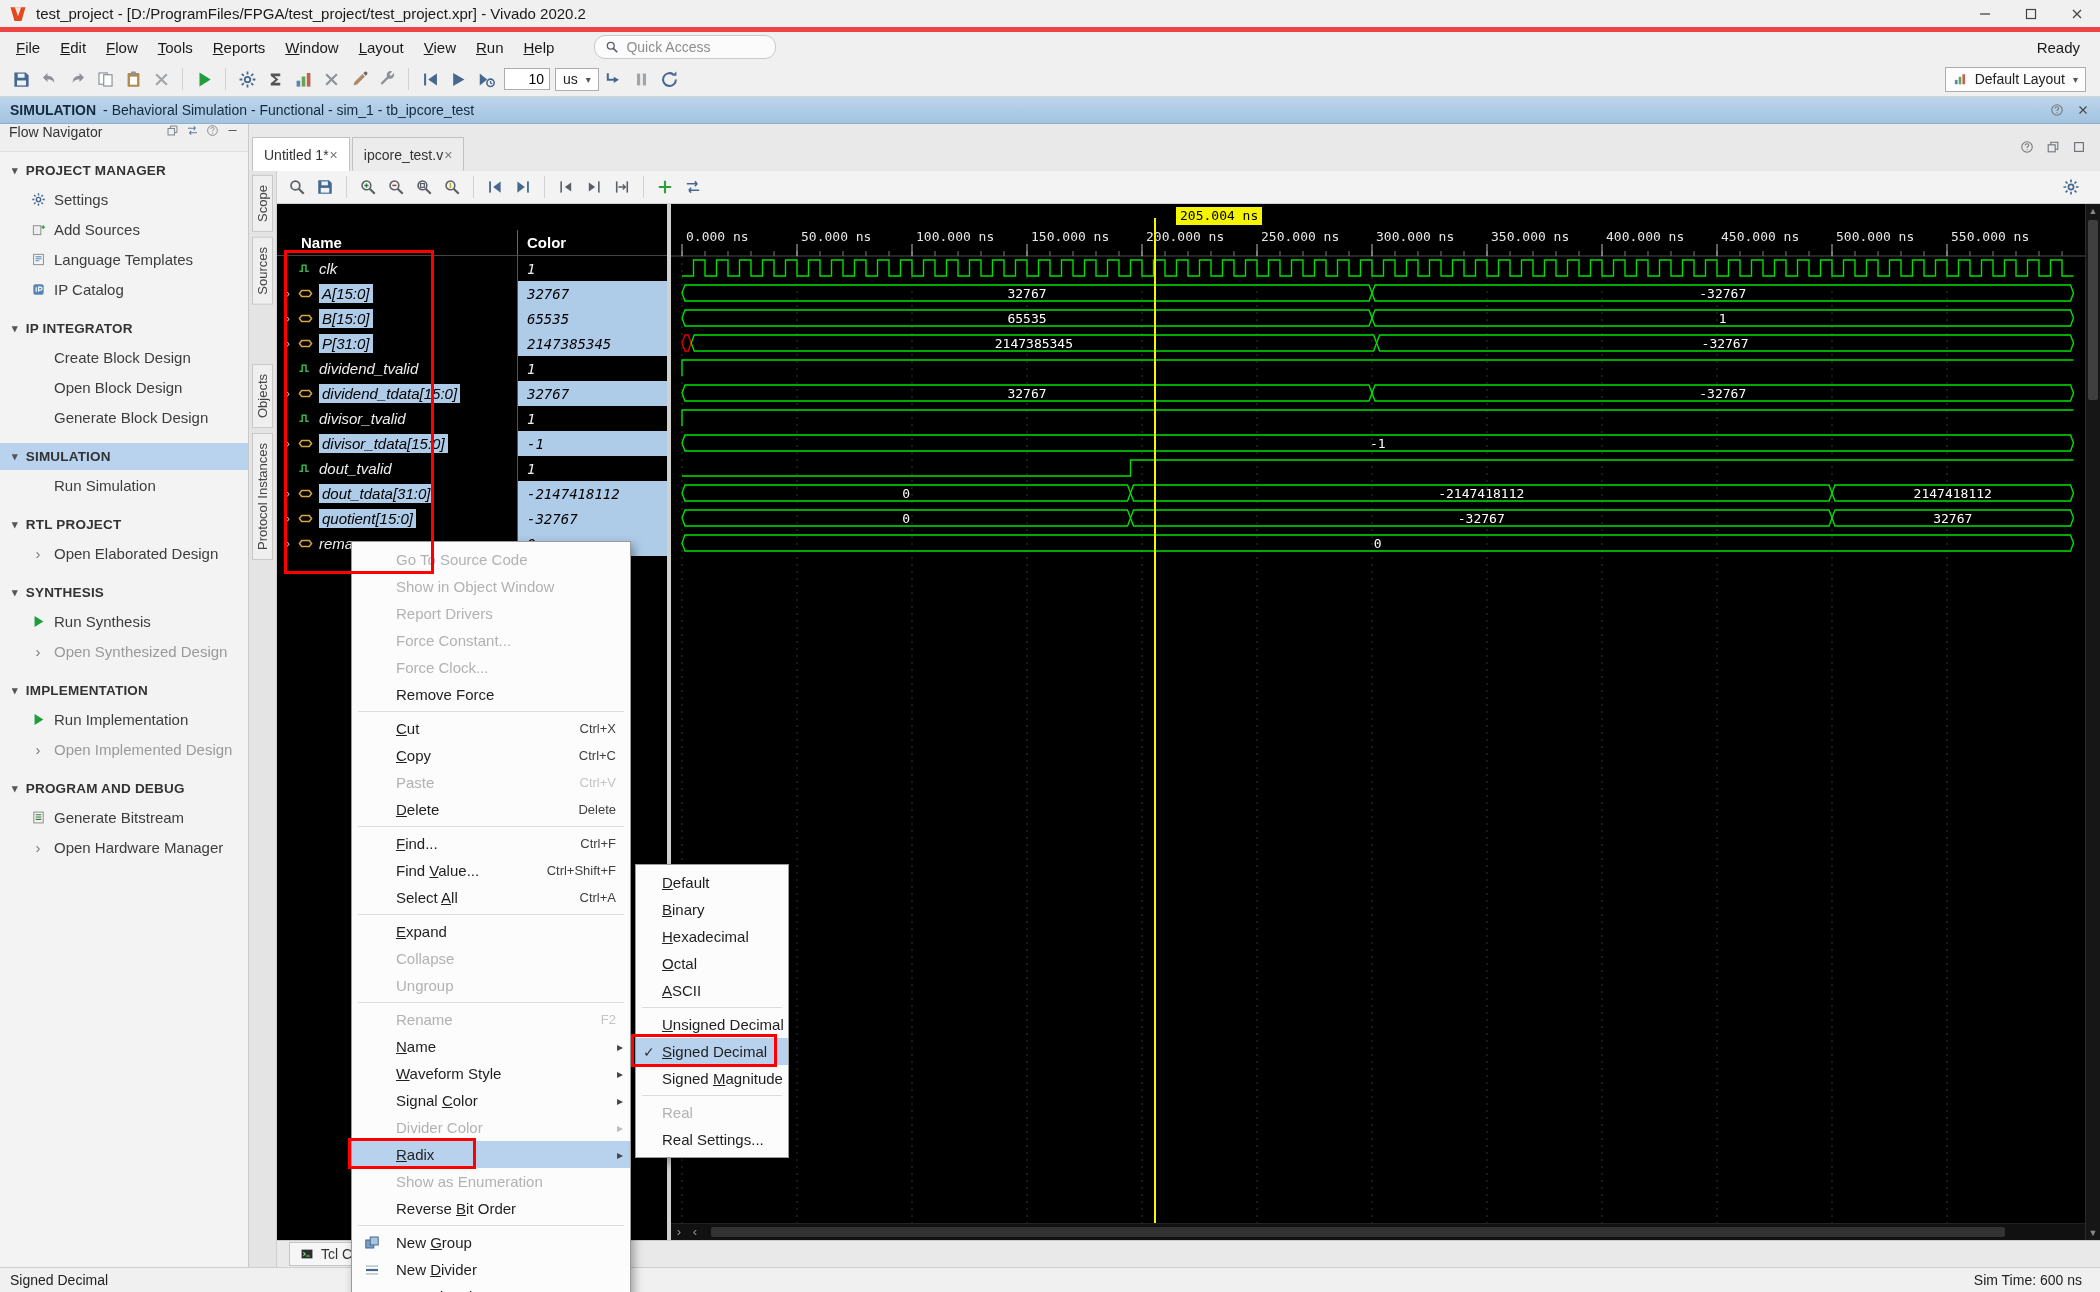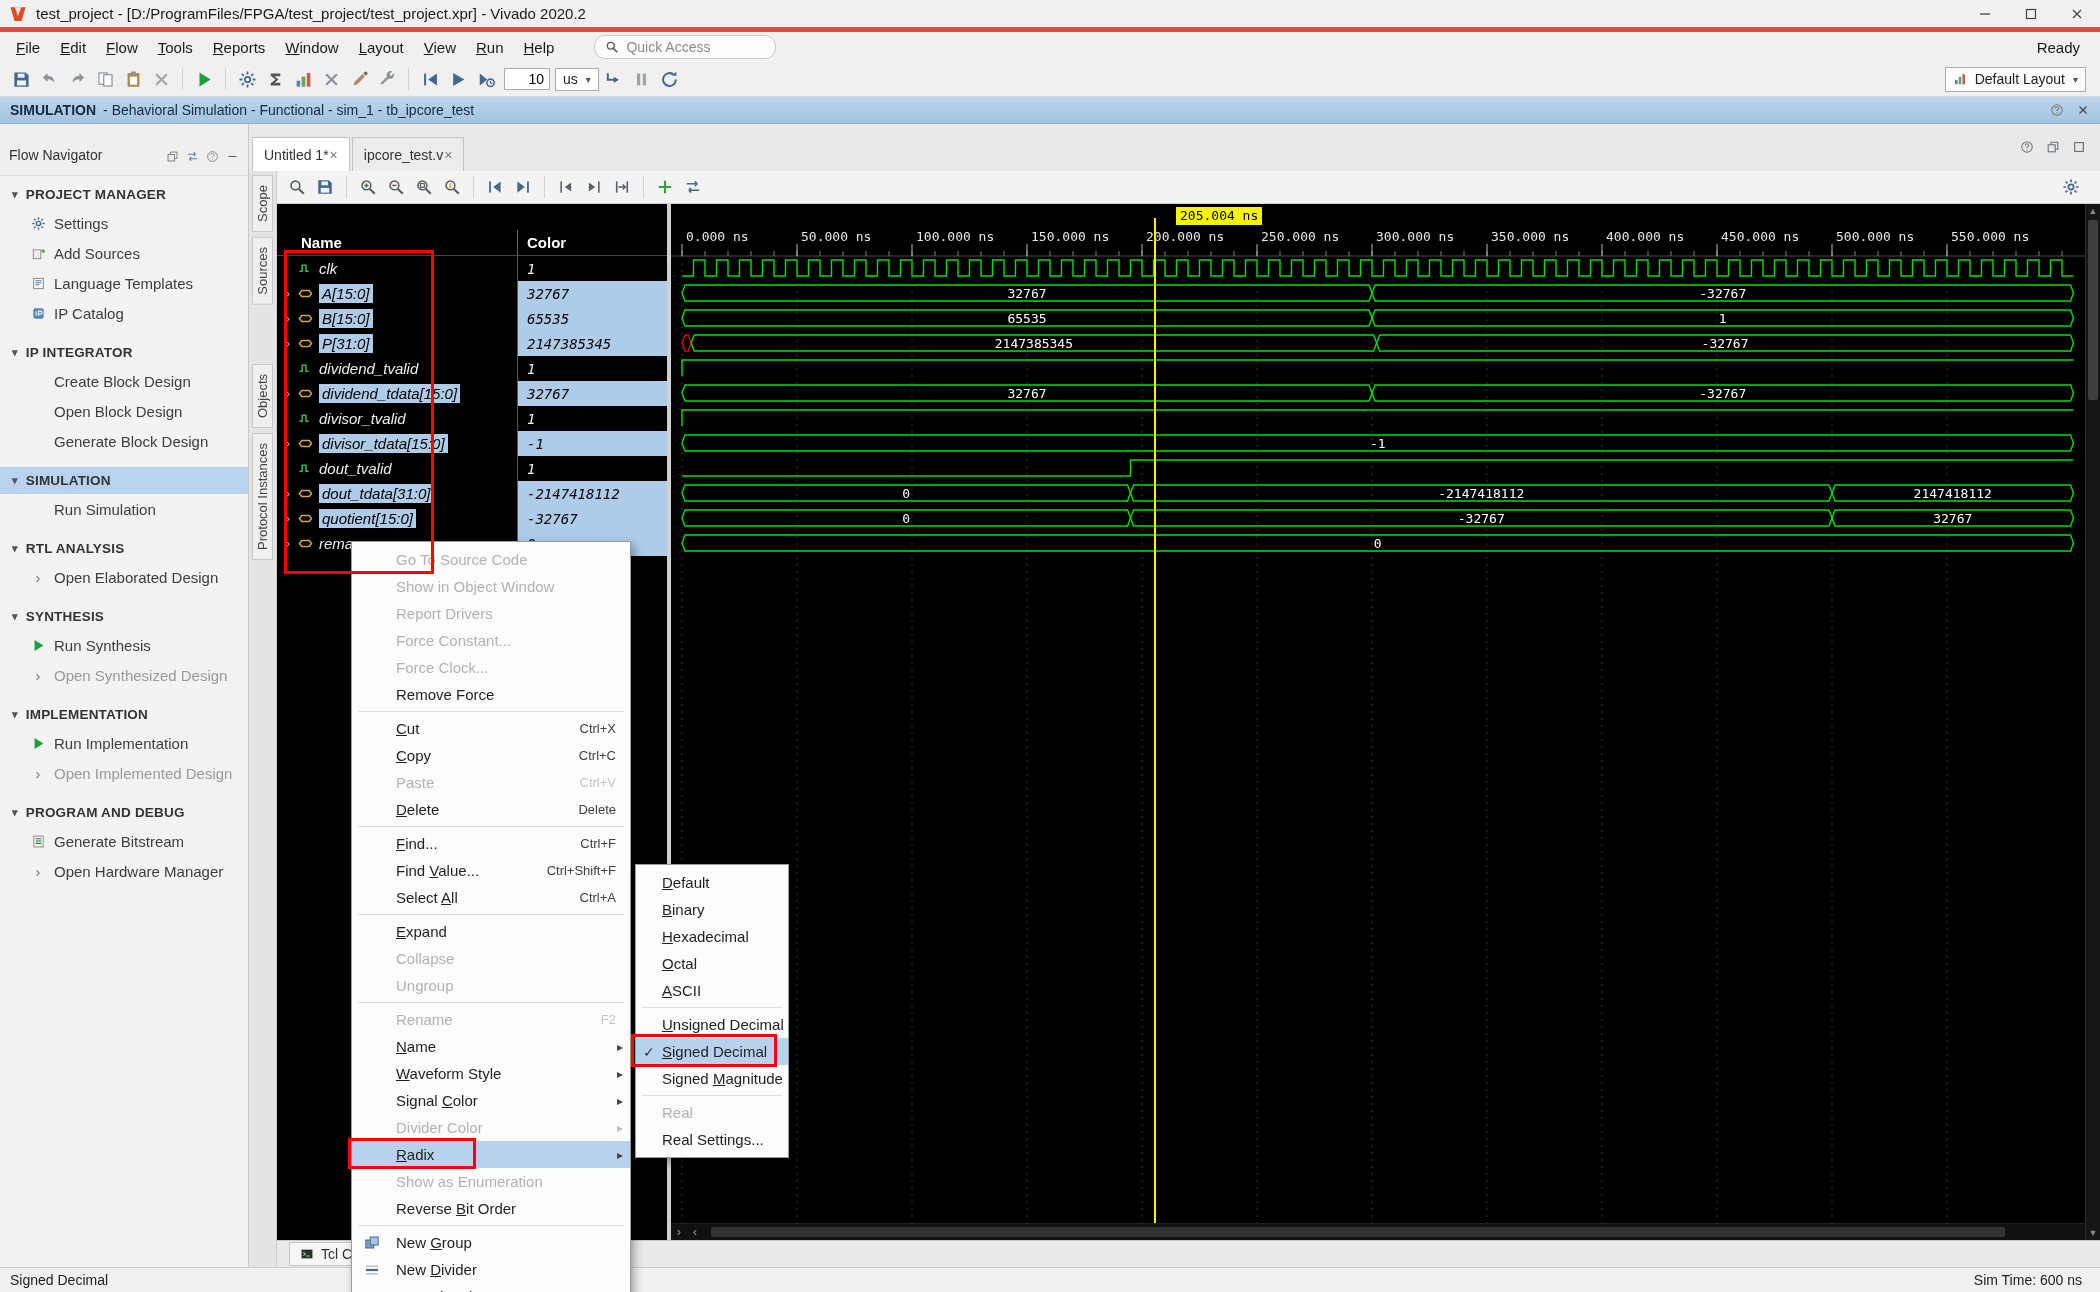--- a/index.html
+++ b/index.html
@@ -39,21 +39,21 @@
   .sim-header{height:26px;background:linear-gradient(#bdd6ec,#a2c3df);display:flex;align-items:center;padding:0 10px;
            font-size:14px;color:#14293d;border-bottom:1px solid #8fb0cd;flex:0 0 auto;}
   .sim-title{font-weight:bold;margin-right:7px;}
   .sim-icons{margin-left:auto;display:flex;gap:12px;align-items:center;}
 
   
   .main-row{flex:1;display:flex;min-height:0;}
 
   
   .flownav{width:248px;background:#f3f3f3;border-right:1px solid #c9c9c9;display:flex;flex-direction:column;flex:0 0 auto;}
-  .fn-header{height:27px;display:flex;align-items:flex-end;padding:12px 9px;font-size:14px;color:#333;background:#efefef;
+  .fn-header{height:27px;display:flex;align-items:flex-start;padding:0 9px;font-size:14px;color:#333;background:#efefef;
            border-bottom:1px solid #ddd;flex:0 0 auto;}
   .fn-hicons{margin-left:auto;display:flex;gap:7px;opacity:.85;align-items:center;}
   .fn-sec{display:flex;align-items:center;gap:8px;padding-left:12px;height:27px;margin-top:11px;
           font-size:13.5px;font-weight:bold;color:#333;letter-spacing:.2px;}
   .fn-sec.first{margin-top:5px;}
   .fn-sec.sel{background:#b9d3ee;}
   .fn-chev{color:#555;font-size:11px;}
   .fn-item{display:flex;align-items:center;height:30px;padding-left:30px;font-size:15px;color:#3d3d3d;gap:8px;}
   .fn-slot{width:16px;display:flex;justify-content:center;flex:0 0 auto;}
   .fn-item-chev{color:#777;font-size:15px;}
@@ -449,21 +449,21 @@
           <div class="fn-sec sel">
             <span class="fn-chev">▾</span>
             <span class="fn-sec-title">SIMULATION</span>
           </div>
           <div class="fn-item">
             <span class="fn-slot"></span>
             <span class="fn-item-label">Run Simulation</span>
           </div>
           <div class="fn-sec">
             <span class="fn-chev">▾</span>
-            <span class="fn-sec-title">RTL ANALYSIS</span>
+            <span class="fn-sec-title">RTL PROJECT</span>
           </div>
           <div class="fn-item">
             <span class="fn-slot">
               <span class="fn-item-chev">›</span>
             </span>
             <span class="fn-item-label">Open Elaborated Design</span>
           </div>
           <div class="fn-sec">
             <span class="fn-chev">▾</span>
             <span class="fn-sec-title">SYNTHESIS</span>

